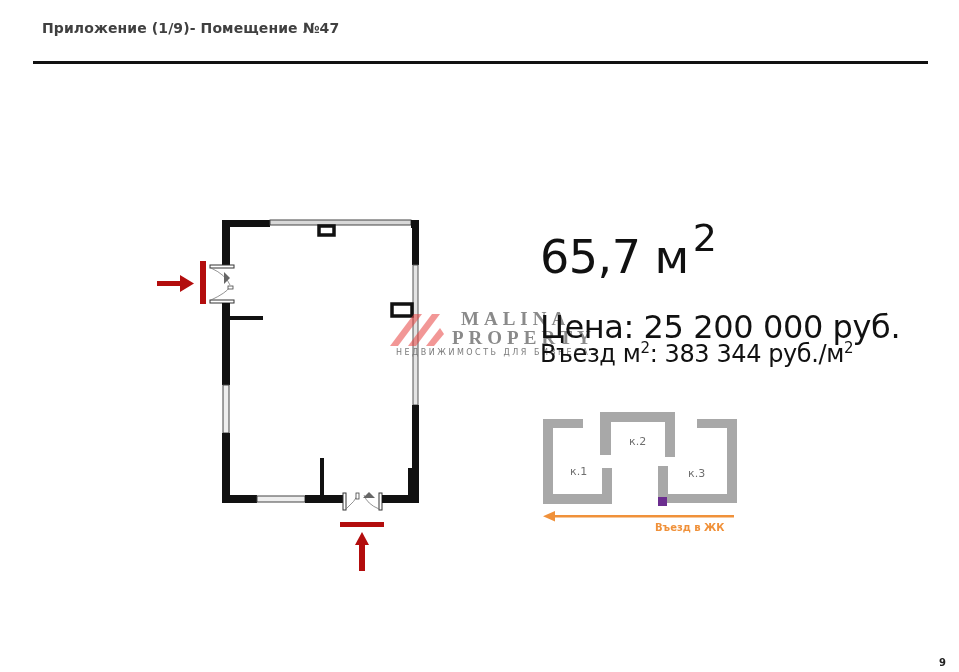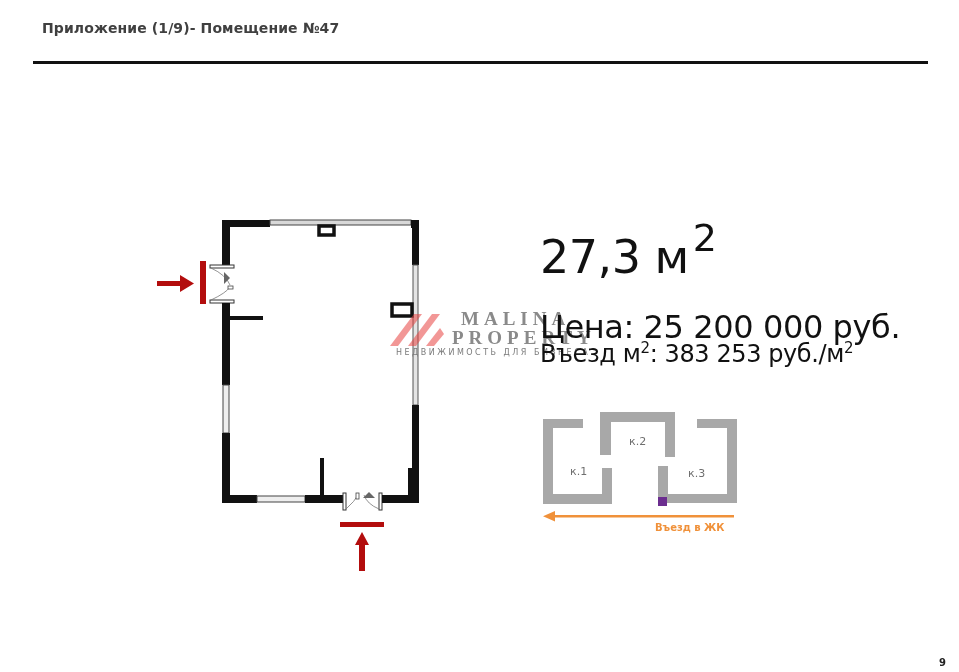--- a/index.html
+++ b/index.html
@@ -118,19 +118,19 @@
   <svg width="70" height="40" style="position:absolute;left:0;top:0;">
     <polygon points="2,36 26,4 34,4 10,36" fill="#e8413f" opacity="0.55"></polygon>
     <polygon points="20,36 44,4 52,4 28,36" fill="#e8413f" opacity="0.55"></polygon>
     <polygon points="38,36 52,18 56,24 46,36" fill="#e8413f" opacity="0.55"></polygon>
   </svg>
   <div class="logo-word" style="left:73px;top:-2px;">MALINA</div>
   <div class="logo-word" style="left:64px;top:17px;">PROPERTY</div>
   <div class="logo-tag" style="left:0px;top:38px;padding-left:8px;">НЕДВИЖИМОСТЬ ДЛЯ БИЗНЕСА</div>
 </div>
 
-<div class="area"><span>27,3 м</span><sup>2</sup></div>
+<div class="area"><span>65,7 м</span><sup>2</sup></div>
 
 <div class="price">Цена: 25 200 000 руб.</div>
 
-<div class="price2"><span>Въезд м</span><sup>2</sup><span>: 383 253 руб./м</span><sup>2</sup></div>
+<div class="price2"><span>Въезд м</span><sup>2</sup><span>: 383 344 руб./м</span><sup>2</sup></div>
 
 <div class="pagenum">9</div>
 
 </body></html>

